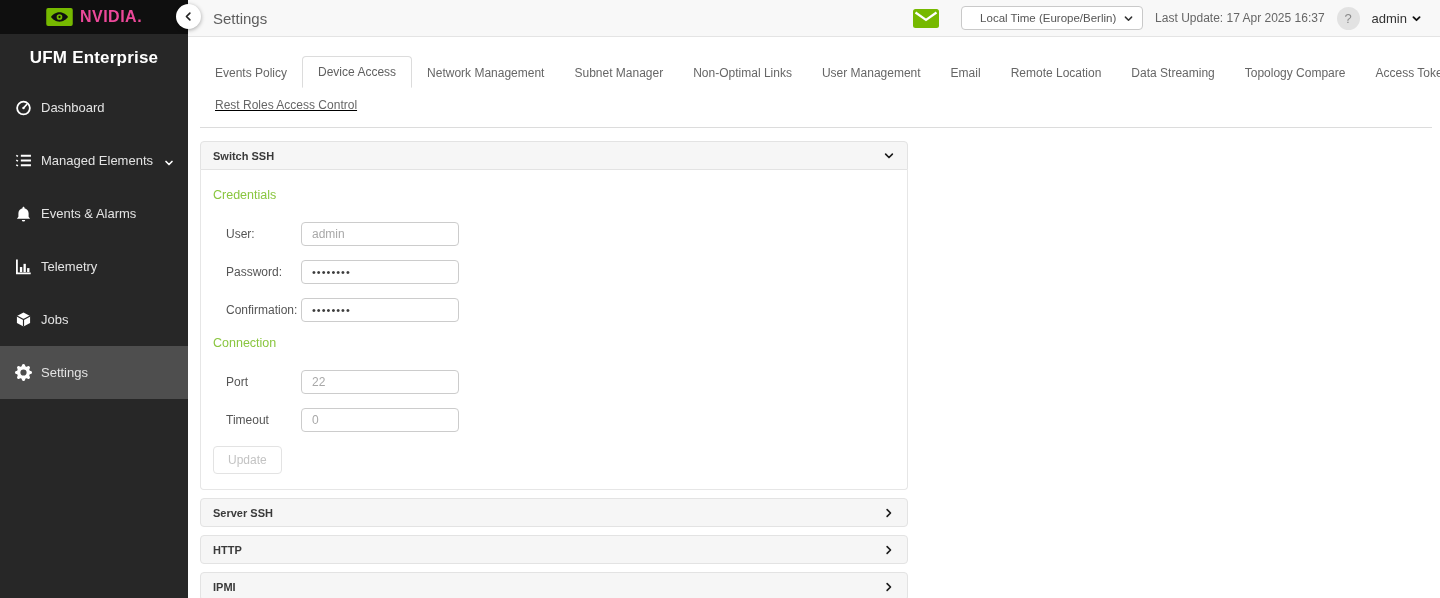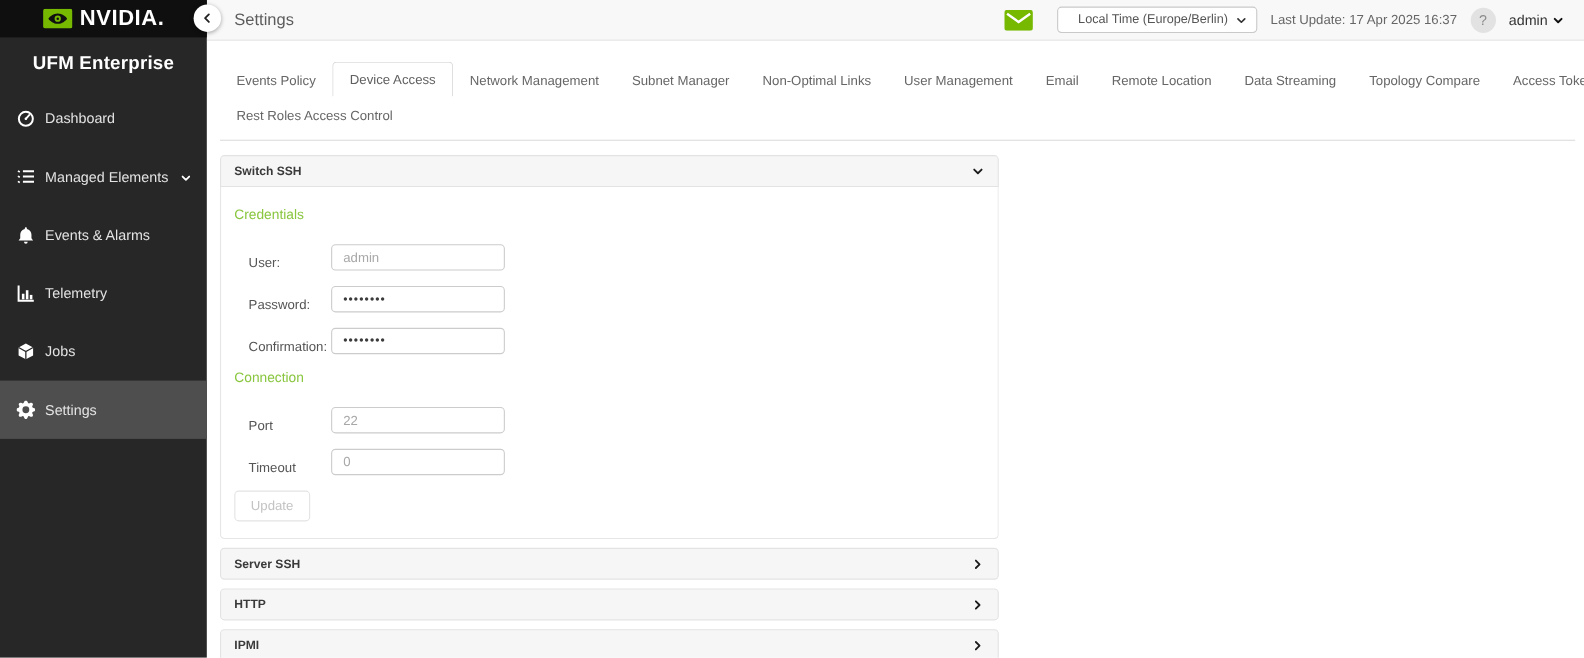--- a/index.html
+++ b/index.html
@@ -2,21 +2,21 @@
 <html><head>
 <meta charset="utf-8">
 <style>
   * { margin:0; padding:0; box-sizing:border-box; }
   html,body { width:1440px; height:598px; overflow:hidden; }
   body { font-family:"Liberation Sans", sans-serif; background:#fff; position:relative; }
 
   
   .sidebar { position:absolute; left:0; top:0; width:188px; height:598px; background:#272727; z-index:5; }
   .logo-strip { height:34px; background:#0f0f0f; display:flex; align-items:center; justify-content:center; gap:7px; }
-  .logo-word { color:#ffffff; font-size:20px; font-weight:bold; letter-spacing:.5px; }
+  .logo-word { color:#ec4899; font-size:16px; font-weight:bold; letter-spacing:.5px; }
   .product-strip { height:47px; display:flex; align-items:center; justify-content:center; }
   .product-name { color:#fff; font-size:17px; font-weight:bold; letter-spacing:.2px; }
   .nav { }
   .nav-item { position:relative; height:53px; display:flex; align-items:center; padding-left:15px; cursor:pointer; }
   .nav-item.active { background:#4e4e4e; }
   .nav-icon { width:17px; height:17px; flex:0 0 17px; display:flex; align-items:center; }
   .nav-label { color:#e3e3e3; font-size:13px; margin-left:9px; }
   .nav-caret { position:absolute; right:13px; top:50%; margin-top:-6px; }
 
   
@@ -34,34 +34,34 @@
   .help-circle { width:23px; height:23px; border-radius:50%; background:#e2e2e2; color:#8a8a8a; font-size:13px;
                  display:flex; align-items:center; justify-content:center; cursor:pointer; }
   .user-menu { display:flex; align-items:center; margin-left:12px; cursor:pointer; }
   .user-name { font-size:13px; color:#333; margin-right:4px; }
 
   
   .content { padding:0 8px 0 12px; }
   .tabs-row1 { display:flex; align-items:flex-end; margin-top:19px; }
   .tab { font-size:12px; color:#666; padding:8px 15px; white-space:nowrap; cursor:pointer; }
   .tab.active { background:#fff; border:1px solid #dcdcdc; border-bottom-color:#fff; border-radius:4px 4px 0 0; color:#606060; }
-  .tabs-row2 { display:flex; margin-top:2px; }
+  .tabs-row2 { display:flex; margin-top:2px;text-decoration:underline; }
   .tabs-divider { border-bottom:1px solid #dcdcdc; margin-top:7px; }
 
   
   .accordion-wrap { width:708px; margin-top:13px; }
   .acc-header { height:29px; background:#f6f6f6; border:1px solid #e3e3e3; border-radius:4px; display:flex;
                 align-items:center; padding:0 12px; cursor:pointer; }
   .acc-header.expanded { border-radius:4px 4px 0 0; }
   .acc-title { font-size:11px; color:#3a3a3a; font-weight:bold; flex:1; }
   .acc-collapsed { margin-top:8px;gap:29px; }
 
   .panel { border:1px solid #e6e6e6; border-top:none; background:#fff; border-radius:0 0 4px 4px; padding:18px 12px 15px 12px; }
   .section-heading { font-size:12.5px; color:#8ac640; margin-bottom:20px; }
-  .field-row { display:flex; align-items:flex-end; margin:0 0 14px 13px; }
+  .field-row { display:flex; align-items:center; margin:0 0 14px 13px; }
   .field-label { width:75px; font-size:12px; color:#555; }
   .field-row input { width:158px; height:24px; border:1px solid #ccc; border-radius:4px; padding:0 10px;
                      font-family:"Liberation Sans", sans-serif; font-size:12px; color:#a8a8a8; background:#fff; outline:none; }
   .field-row input.pw { color:#3c3c3c; font-size:11px; letter-spacing:1px; }
   .conn-heading { margin-top:6px; }
   .btn-row { display:flex; margin-top:14px; }
   .update-btn { border:1px solid #e3e3e3; background:#fff; color:#c3c3c3; font-size:12px; border-radius:4px;
                 padding:6px 14px; font-family:"Liberation Sans", sans-serif; cursor:default; }
 </style>
 </head>

